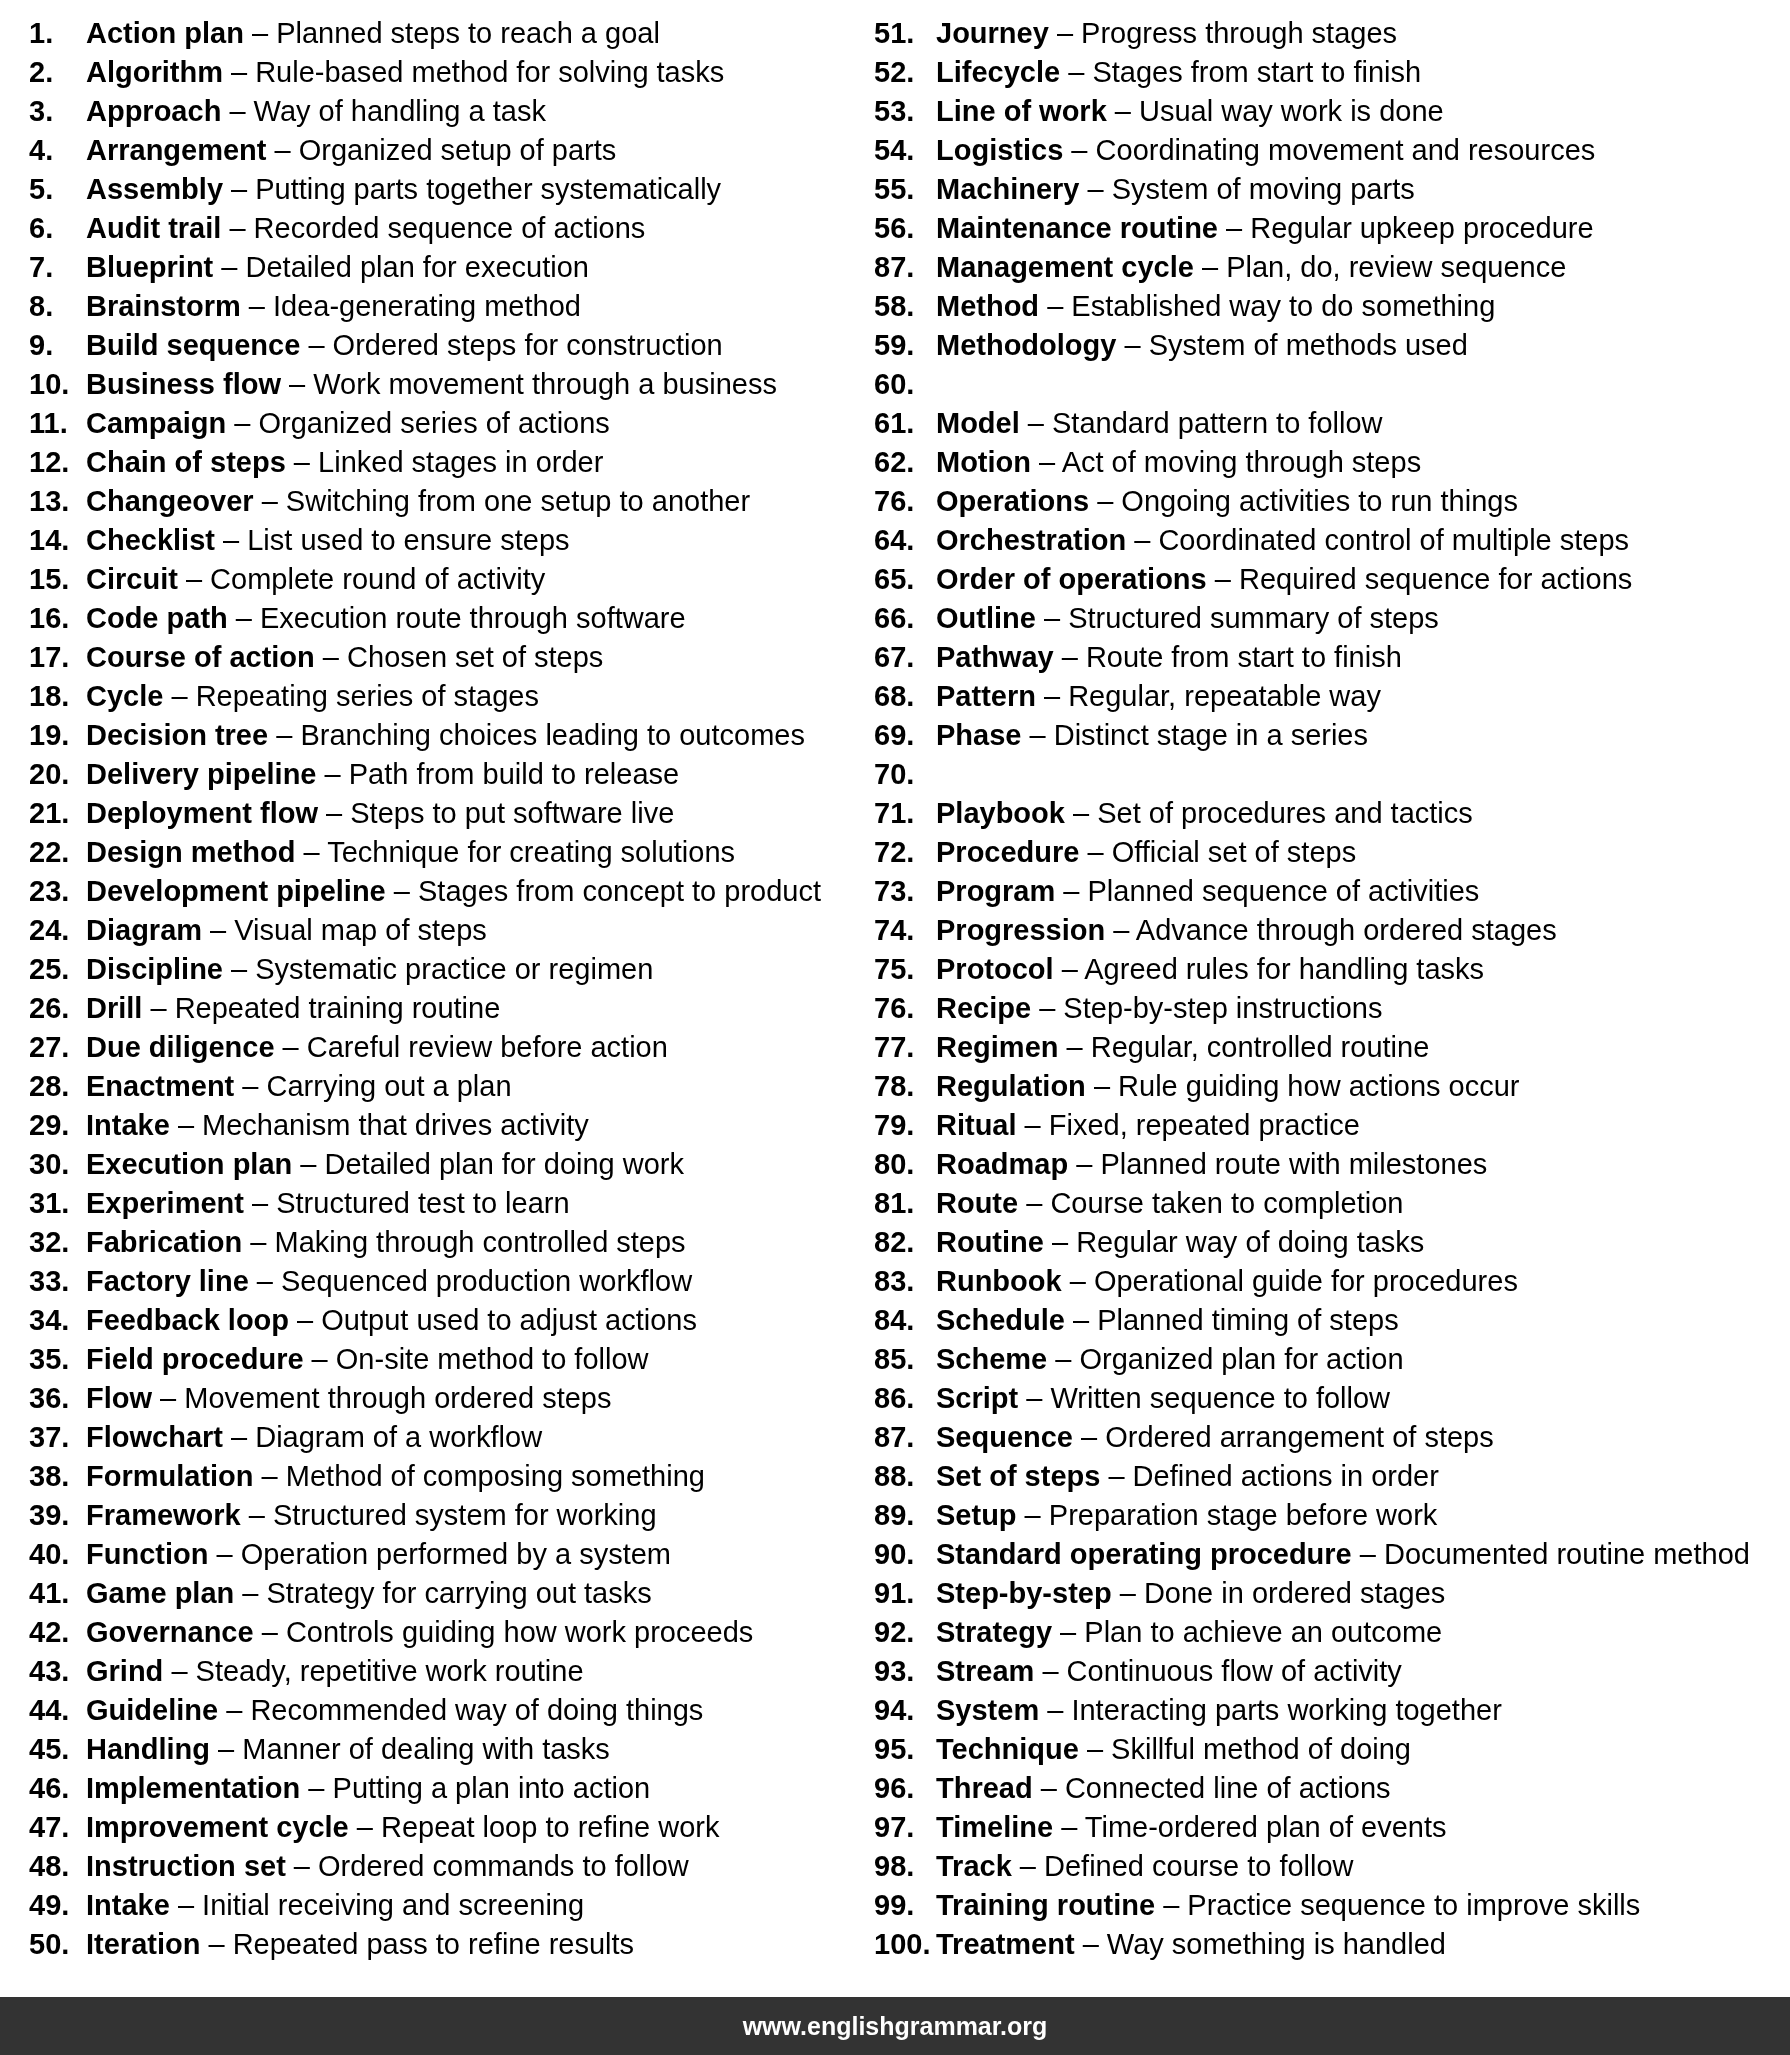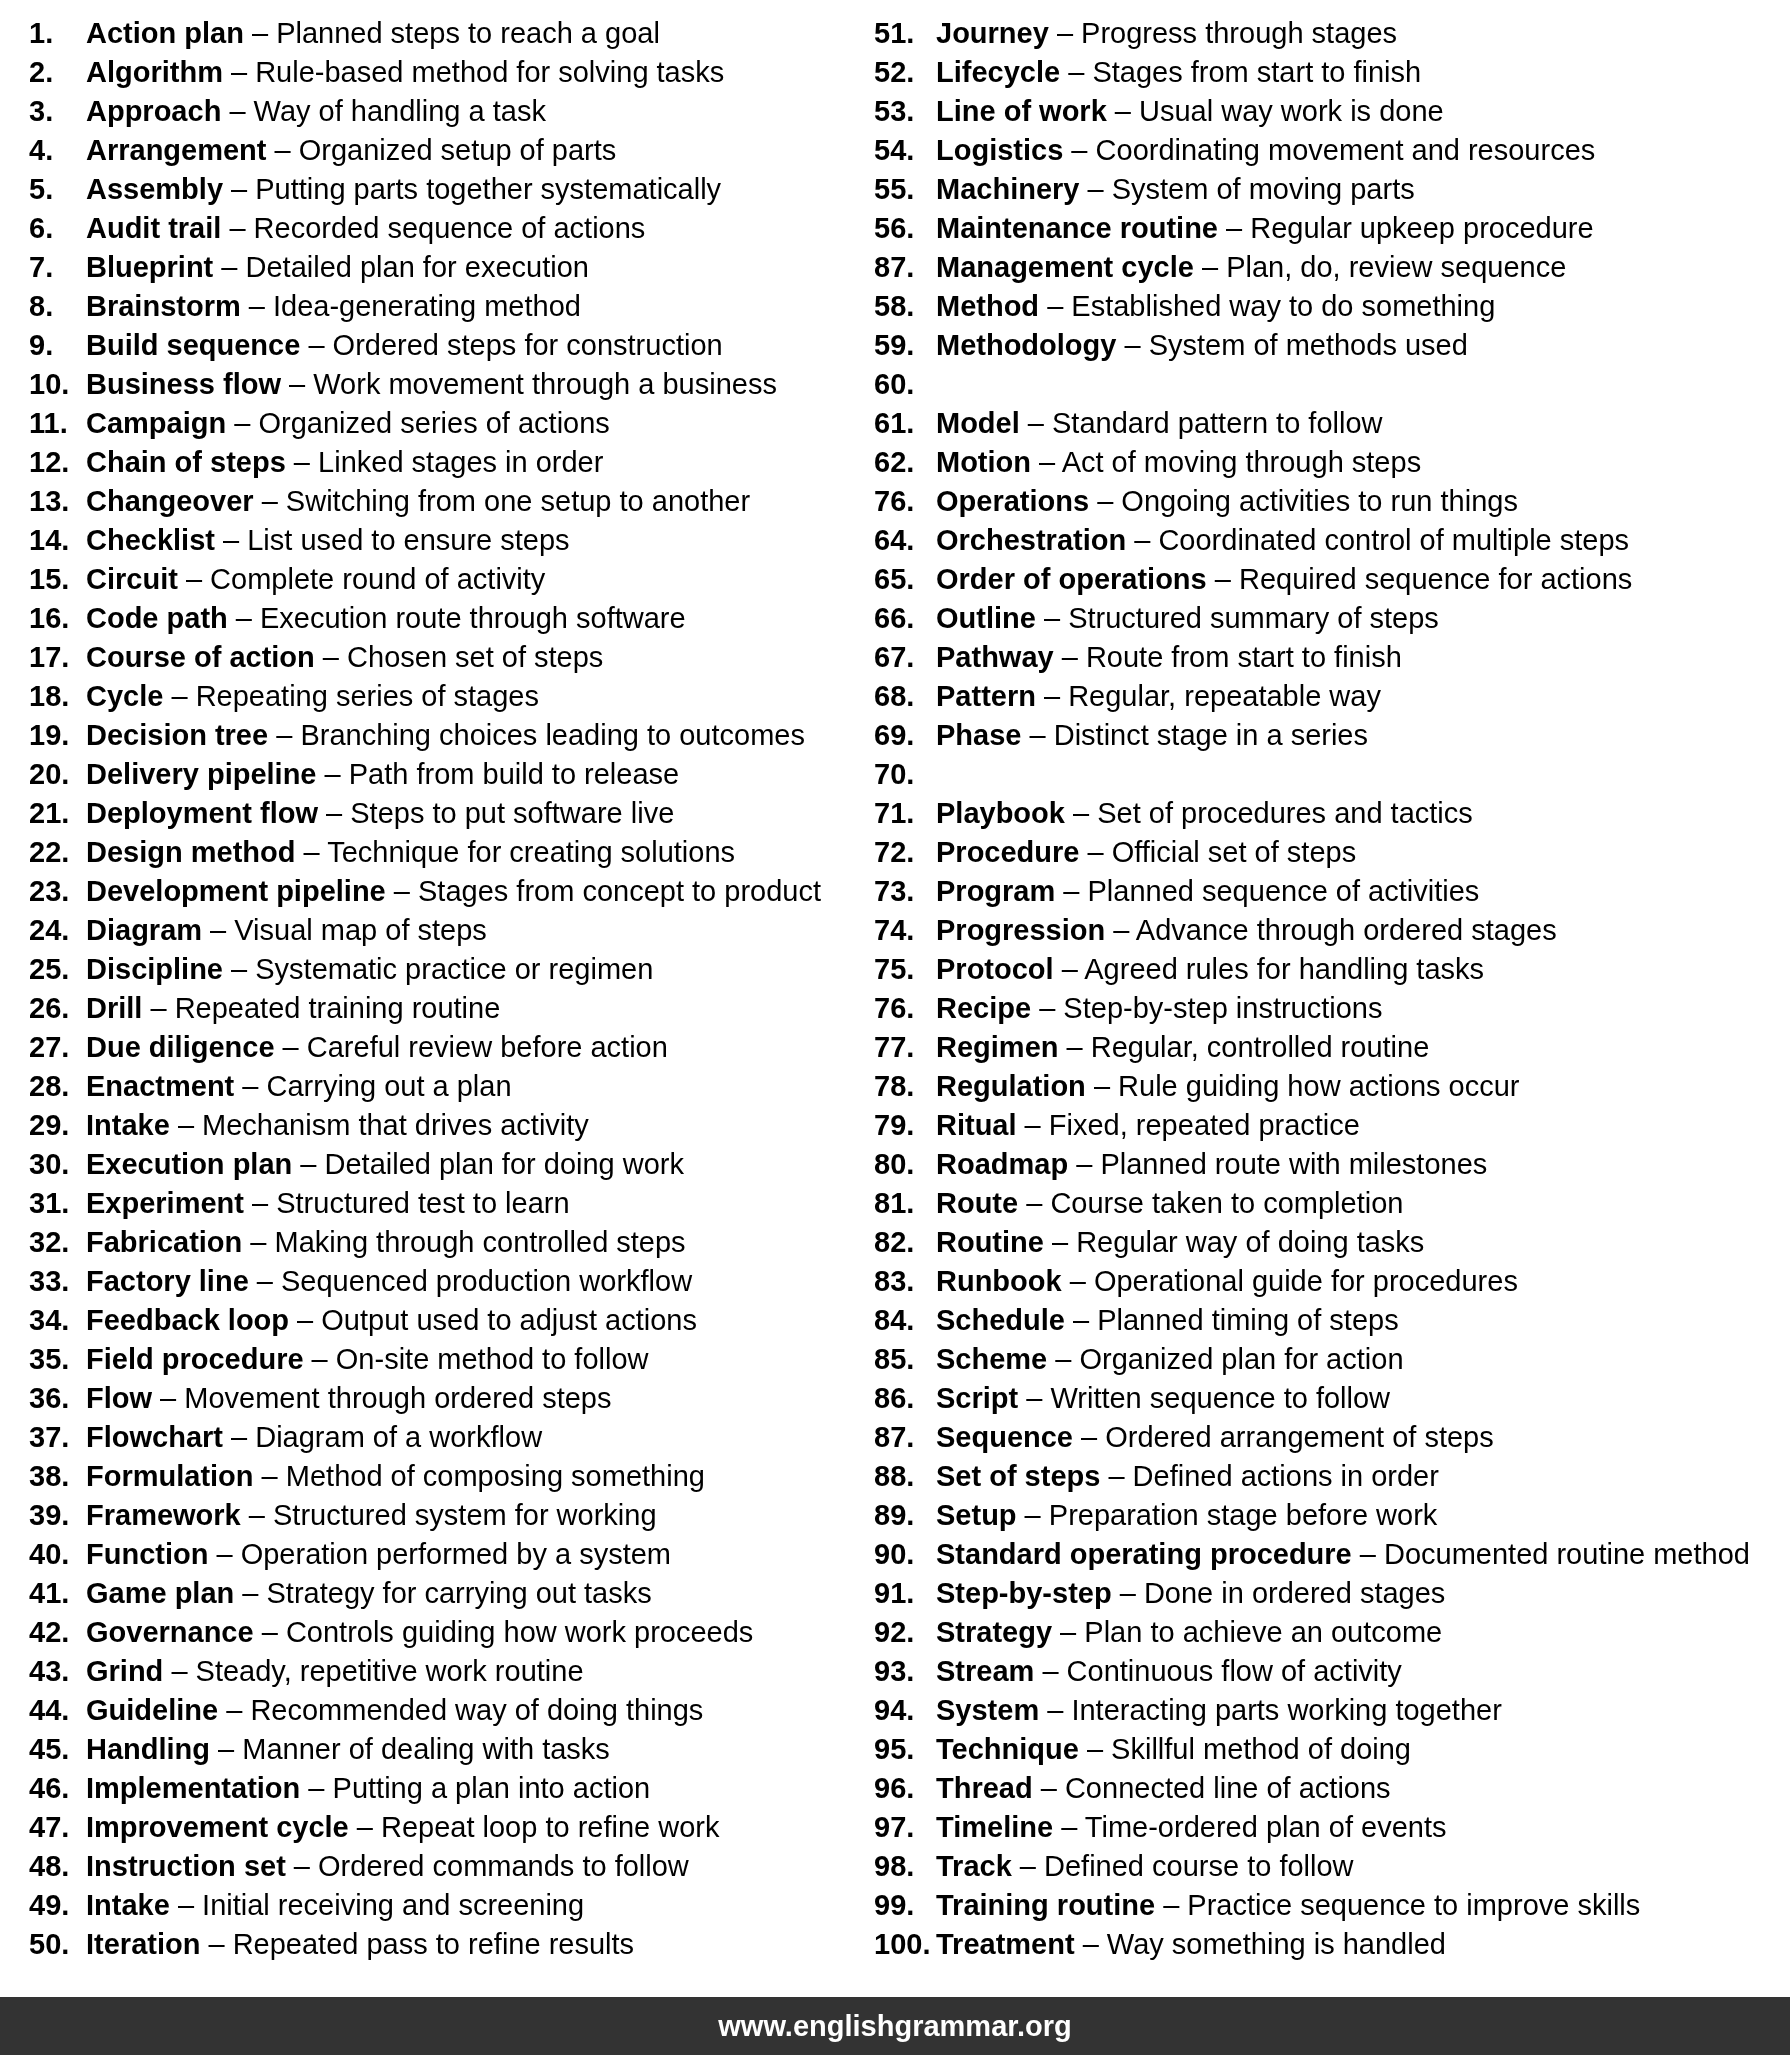--- a/index.html
+++ b/index.html
@@ -45,21 +45,21 @@
     position: absolute;
     left: 0;
     top: 1997px;
     width: 1790px;
     height: 58px;
     display: flex;
     align-items: center;
     justify-content: center;
   }
   .footer-url {
-    font-size: 29px;
+    font-size: 25px;
     font-weight: bold;
   }
 </style>
 </head>
 <body style="background: rgb(255, 255, 255); color: rgb(0, 0, 0);">
 
 <div class="columns">
   <div class="col" id="col-left">
       <div class="item">
         <span class="num">1.</span>

